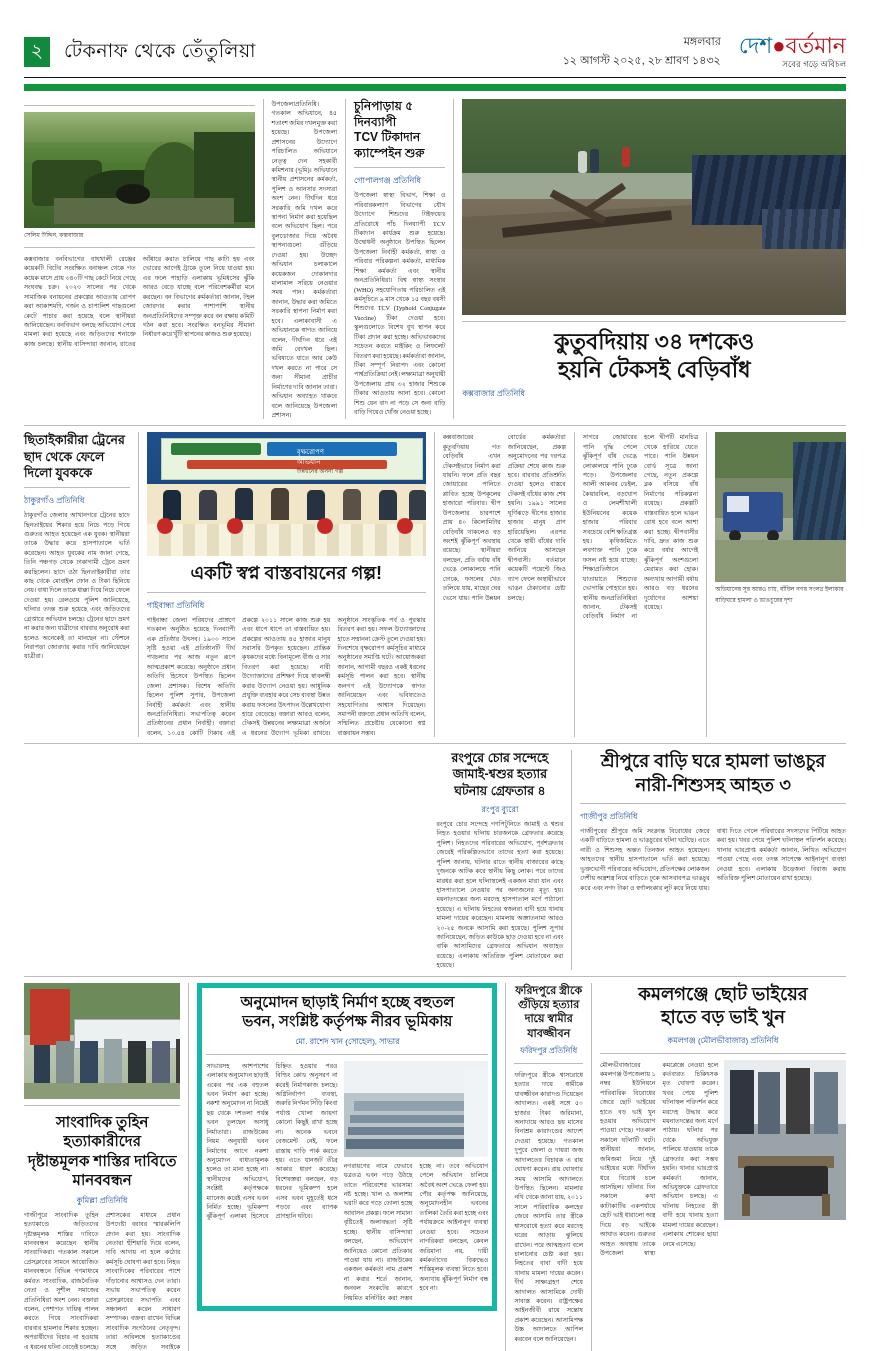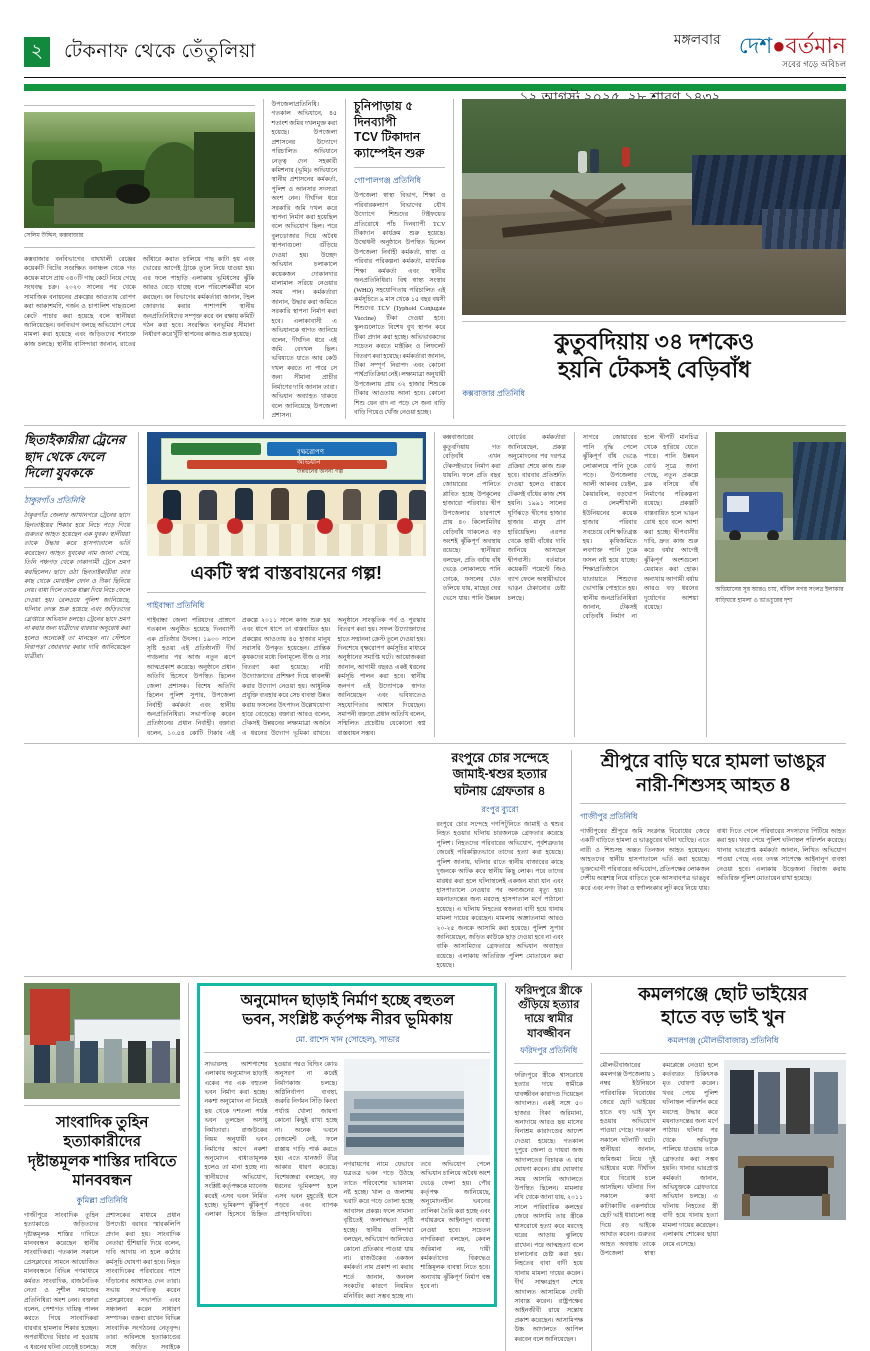--- a/index.html
+++ b/index.html
@@ -31,21 +31,21 @@
     background: #118a3d;
     color: #fff; font-size: 19px;
     display:flex; align-items:center; justify-content:center;
     font-family: "Liberation Sans", sans-serif;
   }
   .section-title {
     font-size: 19px; letter-spacing: .5px; color:#111;
     font-family: "Liberation Sans", sans-serif;
   }
   .mh-right { display:flex; align-items:center; gap:18px; }
-  .mh-date { font-size: 14px; color:#222; font-family:"Liberation Sans", sans-serif;margin-top:34px; }
+  .mh-date { font-size: 11px; color:#222; font-family:"Liberation Sans", sans-serif; }
   .logo-box { text-align:right; line-height:1; }
   .logo-main { font-size: 22px; color:#b2121a; font-family:"Liberation Sans", sans-serif; }
   .logo-main .green { color:#0369a1; }
   .logo-main .dot { color:#b2121a; }
   .logo-sub { font-size: 8.5px; color:#333; margin-top:3px; font-family:"Liberation Sans", sans-serif; }
 
   .green-rule { height: 7px; background:#12953f; margin: 6px 0 8px 0; }
 
   .row { display:flex; gap:8px; }
 
@@ -83,21 +83,21 @@
   .photo { position:relative; overflow:hidden; background:#cfd8c8; }
   .cap {
     font-size:6px; color:#444; padding-top:2px;
     font-family:"Liberation Sans", sans-serif;
   }
 
   
   .ph-sky { position:absolute; inset:0; }
   .ph-el { position:absolute; }
 
-  .boxed { border:3px solid #14b8a6; padding:5px; }
+  .boxed { border:5px solid #14b8a6; padding:5px; }
 
   
   .banner-text { position:absolute; color:#fff; }
 
 </style>
 </head>
 <body>
 
 <div class="page">
 
@@ -184,21 +184,21 @@
       <div class="hl h-xl" style="white-space:pre-line;">কুতুবদিয়ায় ৩৪ দশকেও
 হয়নি টেকসই বেড়িবাঁধ</div>
       <div class="byline">কক্সবাজার প্রতিনিধি</div>
     </div>
   </div>
 
   <div class="rule-h"></div>
 
   <div class="row">
 
-    <div class="col" style="width:110px;font-style:italic;">
+    <div class="col" style="width:110px;">
       <div class="hl h-sm" style="white-space:pre-line;text-align:left;">ছিতাইকারীরা ট্রেনের
 ছাদ থেকে ফেলে
 দিলো যুবককে</div>
       <div class="rule-h"></div>
       <div class="byline">ঠাকুরগাঁও প্রতিনিধি</div>
       <div class="body">ঠাকুরগাঁও জেলার আখানগরে ট্রেনের ছাদে ছিনতাইয়ের শিকার হয়ে নিচে পড়ে গিয়ে গুরুতর আহত হয়েছেন এক যুবক। স্থানীয়রা তাকে উদ্ধার করে হাসপাতালে ভর্তি করেছেন। আহত যুবকের নাম জানা গেছে, তিনি পঞ্চগড় থেকে ঢাকাগামী ট্রেনে ভ্রমণ করছিলেন। ছাদে ওঠা ছিনতাইকারীরা তার কাছ থেকে মোবাইল ফোন ও টাকা ছিনিয়ে নেয়। বাধা দিলে তাকে ধাক্কা দিয়ে নিচে ফেলে দেওয়া হয়। রেলওয়ে পুলিশ জানিয়েছে, ঘটনার তদন্ত শুরু হয়েছে এবং জড়িতদের গ্রেপ্তারে অভিযান চলছে। ট্রেনের ছাদে ভ্রমণ না করার জন্য যাত্রীদের বারবার অনুরোধ করা হলেও অনেকেই তা মানছেন না। স্টেশনে নিরাপত্তা জোরদার করার দাবি জানিয়েছেন যাত্রীরা।</div>
     </div>
 
     <div class="rule-v"></div>
 
@@ -277,21 +277,21 @@
 জামাই-শ্বশুর হত্যার
 ঘটনায় গ্রেফতার ৪</div>
       <div class="byline center">রংপুর ব্যুরো</div>
       <div class="body">রংপুরে চোর সন্দেহে গণপিটুনিতে জামাই ও শ্বশুর নিহত হওয়ার ঘটনায় চারজনকে গ্রেফতার করেছে পুলিশ। নিহতদের পরিবারের অভিযোগ, পূর্বশত্রুতার জেরেই পরিকল্পিতভাবে তাদের হত্যা করা হয়েছে। পুলিশ জানায়, ঘটনার রাতে স্থানীয় বাজারের কাছে দুজনকে আটক করে স্থানীয় কিছু লোক। পরে তাদের মারধর করা হলে ঘটনাস্থলেই একজন মারা যান এবং হাসপাতালে নেওয়ার পর অন্যজনের মৃত্যু হয়। ময়নাতদন্তের জন্য মরদেহ হাসপাতাল মর্গে পাঠানো হয়েছে। এ ঘটনায় নিহতের স্বজনরা বাদী হয়ে থানায় মামলা দায়ের করেছেন। মামলায় অজ্ঞাতনামা আরও ২০-২৫ জনকে আসামি করা হয়েছে। পুলিশ সুপার জানিয়েছেন, জড়িত কাউকে ছাড় দেওয়া হবে না এবং বাকি আসামিদের গ্রেফতারে অভিযান অব্যাহত রয়েছে। এলাকায় অতিরিক্ত পুলিশ মোতায়েন করা হয়েছে।</div>
     </div>
 
     <div class="rule-v"></div>
 
     <div class="col" style="width:268px;">
       <div class="hl h-lg" style="white-space:pre-line;">শ্রীপুরে বাড়ি ঘরে হামলা ভাঙচুর
-নারী-শিশুসহ আহত 8</div>
+নারী-শিশুসহ আহত ৩</div>
       <div class="rule-h"></div>
       <div class="byline">গাজীপুর প্রতিনিধি</div>
       <div class="body c2">গাজীপুরের শ্রীপুরে জমি সংক্রান্ত বিরোধের জেরে একটি বাড়িতে হামলা ও ভাঙচুরের ঘটনা ঘটেছে। এতে নারী ও শিশুসহ অন্তত তিনজন আহত হয়েছেন। আহতদের স্থানীয় হাসপাতালে ভর্তি করা হয়েছে। ভুক্তভোগী পরিবারের অভিযোগ, প্রতিপক্ষের লোকজন দেশীয় অস্ত্রশস্ত্র নিয়ে বাড়িতে ঢুকে আসবাবপত্র ভাঙচুর করে এবং নগদ টাকা ও স্বর্ণালংকার লুট করে নিয়ে যায়। বাধা দিতে গেলে পরিবারের সদস্যদের পিটিয়ে আহত করা হয়। খবর পেয়ে পুলিশ ঘটনাস্থল পরিদর্শন করেছে। থানার ভারপ্রাপ্ত কর্মকর্তা জানান, লিখিত অভিযোগ পাওয়া গেছে এবং তদন্ত সাপেক্ষে আইনানুগ ব্যবস্থা নেওয়া হবে। এলাকায় উত্তেজনা বিরাজ করায় অতিরিক্ত পুলিশ মোতায়েন রাখা হয়েছে।</div>
     </div>
   </div>
 
   <div class="rule-h"></div>
 
   <div class="row">
 

